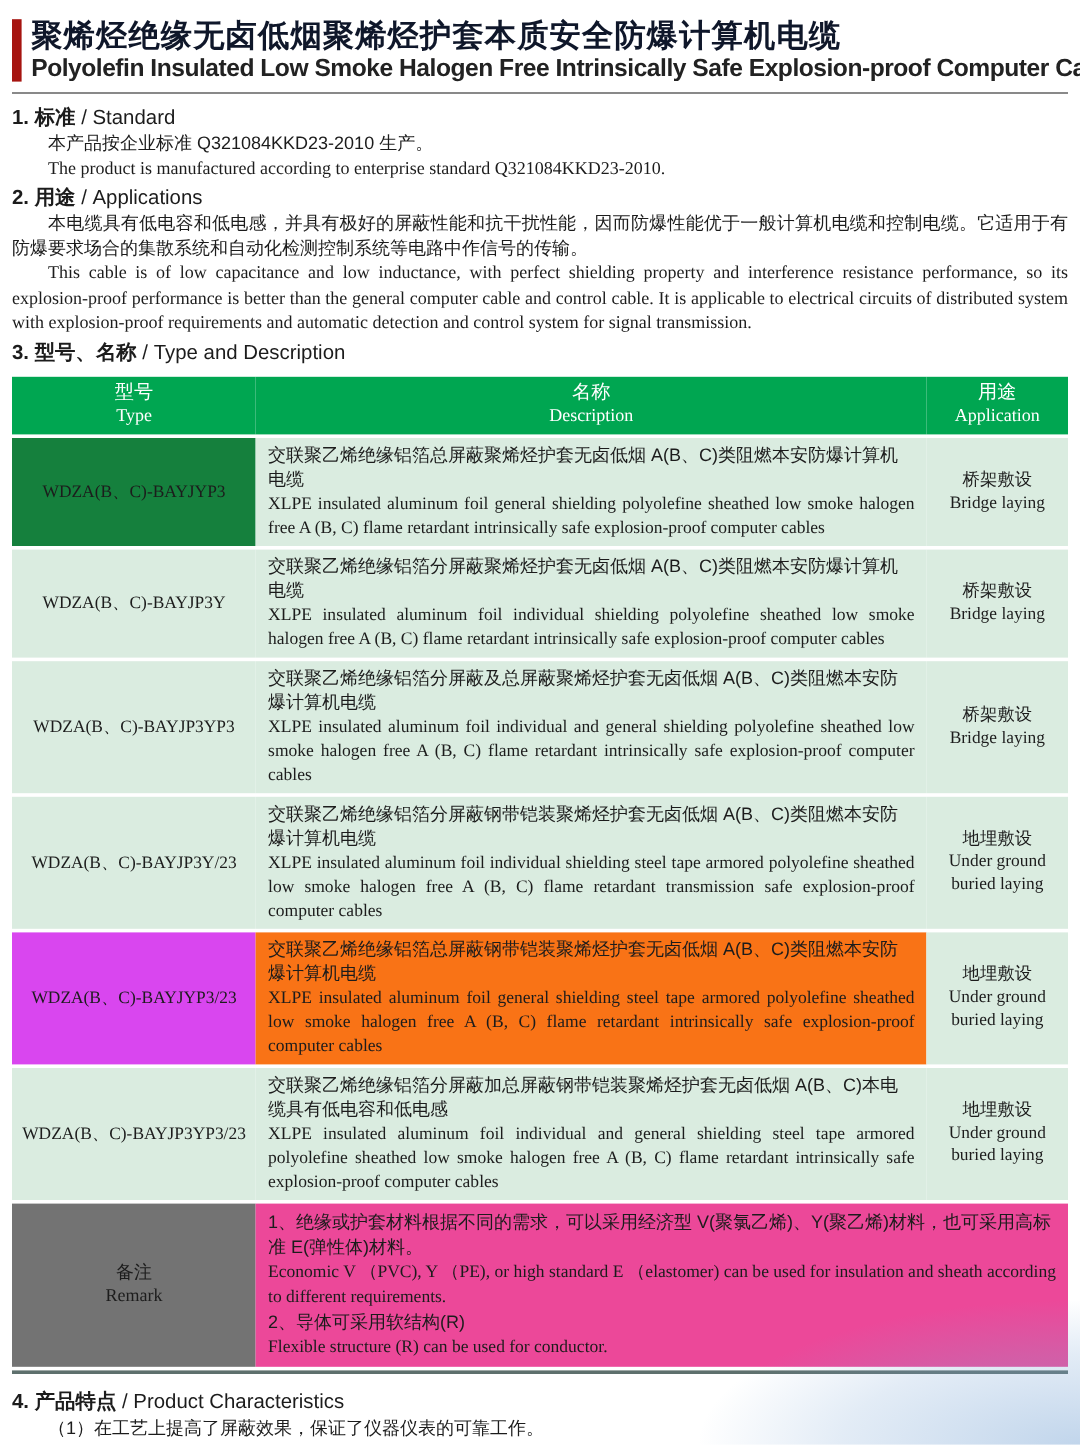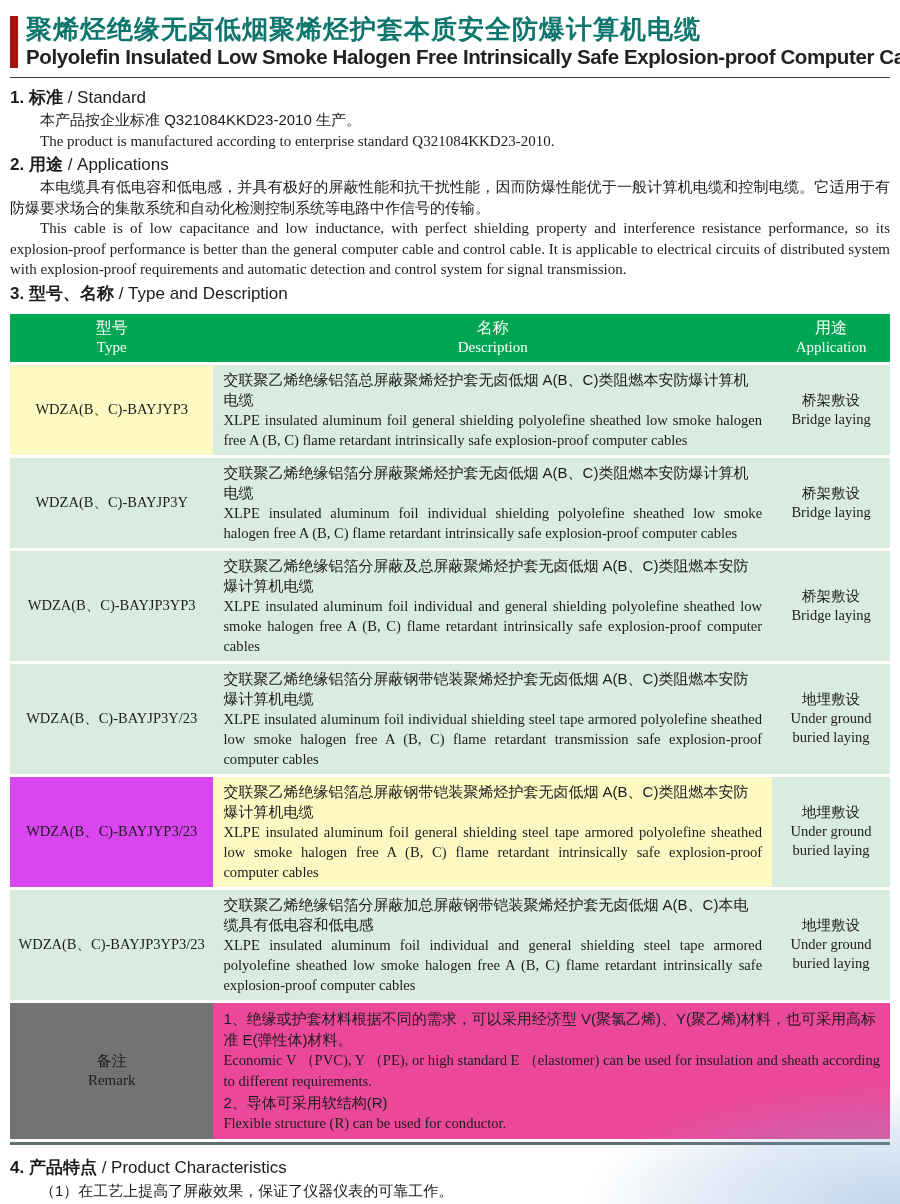--- a/index.html
+++ b/index.html
@@ -52,21 +52,21 @@
   .corner-wash{position:absolute;right:0;bottom:0;width:340px;height:120px;pointer-events:none;
     background:radial-gradient(130% 140% at 100% 100%, rgba(126,168,214,0.48) 0%, rgba(126,168,214,0.22) 45%, rgba(126,168,214,0) 72%);}
 </style>
 </head>
 <body>
 
 <div class="content">
 
   <div class="doc-header">
     <div class="red-bar" style="background:#a61410;"></div>
-    <h1 class="title-zh" style="color:#0f766e;">聚烯烃绝缘无卤低烟聚烯烃护套本质安全防爆计算机电缆</h1>
+    <h1 class="title-zh" style="color:#0f172a;">聚烯烃绝缘无卤低烟聚烯烃护套本质安全防爆计算机电缆</h1>
     <h2 class="title-en">Polyolefin Insulated Low Smoke Halogen Free Intrinsically Safe Explosion-proof Computer Cables</h2>
   </div>
   <hr class="top-rule">
 
   <div class="sec-head"><span class="num">1. </span><span class="zh">标准</span><span class="sep"> / </span><span class="en">Standard</span></div>
   <p class="para zh">本产品按企业标准 Q321084KKD23-2010 生产。</p>
   <p class="para en">The product is manufactured according to enterprise standard Q321084KKD23-2010.</p>
 
   <div class="sec-head"><span class="num">2. </span><span class="zh">用途</span><span class="sep"> / </span><span class="en">Applications</span></div>
   <p class="para zh">本电缆具有低电容和低电感，并具有极好的屏蔽性能和抗干扰性能，因而防爆性能优于一般计算机电缆和控制电缆。它适用于有防爆要求场合的集散系统和自动化检测控制系统等电路中作信号的传输。</p>
@@ -87,21 +87,21 @@
           <span class="h-en">Description</span>
         </th>
         <th style="background:#00a651;width:120px;">
           <span class="h-zh">用途</span>
           <span class="h-en">Application</span>
         </th>
       </tr>
     </thead>
     <tbody>
       <tr>
-        <td class="c-type" style="background:#fef9c3;margin-left:20px;">WDZA(B、C)-BAYJYP3</td>
+        <td class="c-type" style="background:#15803d;margin-left:20px;">WDZA(B、C)-BAYJYP3</td>
         <td class="c-desc" style="background:#daece0;">
           <div class="d-zh">交联聚乙烯绝缘铝箔总屏蔽聚烯烃护套无卤低烟 A(B、C)类阻燃本安防爆计算机电缆</div>
           <div class="d-en">XLPE insulated aluminum foil general shielding polyolefine sheathed low smoke halogen free A (B, C) flame retardant intrinsically safe explosion-proof computer cables</div>
         </td>
         <td class="c-app" style="background:#daece0;">
           <span class="a-zh">桥架敷设</span>
           <span class="a-en">Bridge laying</span>
         </td>
       </tr>
       <tr>
@@ -132,21 +132,21 @@
           <div class="d-zh">交联聚乙烯绝缘铝箔分屏蔽钢带铠装聚烯烃护套无卤低烟 A(B、C)类阻燃本安防爆计算机电缆</div>
           <div class="d-en">XLPE insulated aluminum foil individual shielding steel tape armored polyolefine sheathed low smoke halogen free A (B, C) flame retardant transmission safe explosion-proof computer cables</div>
         </td>
         <td class="c-app" style="background:#daece0;">
           <span class="a-zh">地埋敷设</span>
           <span class="a-en">Under ground buried laying</span>
         </td>
       </tr>
       <tr>
         <td class="c-type" style="background:#d946ef;">WDZA(B、C)-BAYJYP3/23</td>
-        <td class="c-desc" style="background:#fef9c3;">
+        <td class="c-desc" style="background:#f97316;">
           <div class="d-zh">交联聚乙烯绝缘铝箔总屏蔽钢带铠装聚烯烃护套无卤低烟 A(B、C)类阻燃本安防爆计算机电缆</div>
           <div class="d-en">XLPE insulated aluminum foil general shielding steel tape armored polyolefine sheathed low smoke halogen free A (B, C) flame retardant intrinsically safe explosion-proof computer cables</div>
         </td>
         <td class="c-app" style="background:#daece0;">
           <span class="a-zh">地埋敷设</span>
           <span class="a-en">Under ground buried laying</span>
         </td>
       </tr>
       <tr>
         <td class="c-type" style="background:#daece0;">WDZA(B、C)-BAYJP3YP3/23</td>

